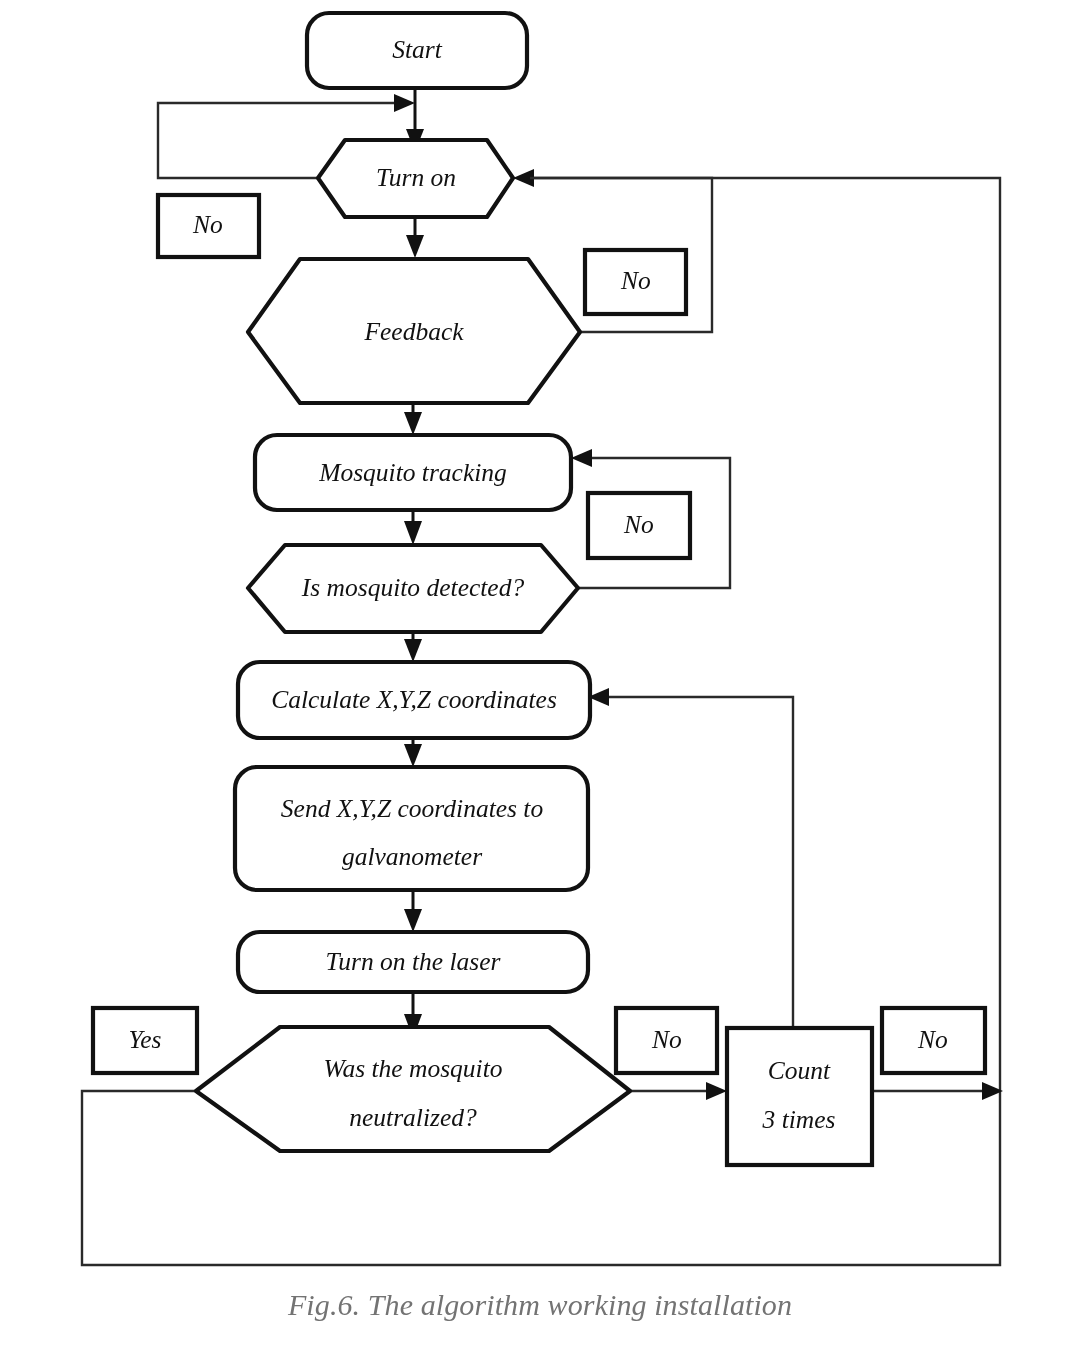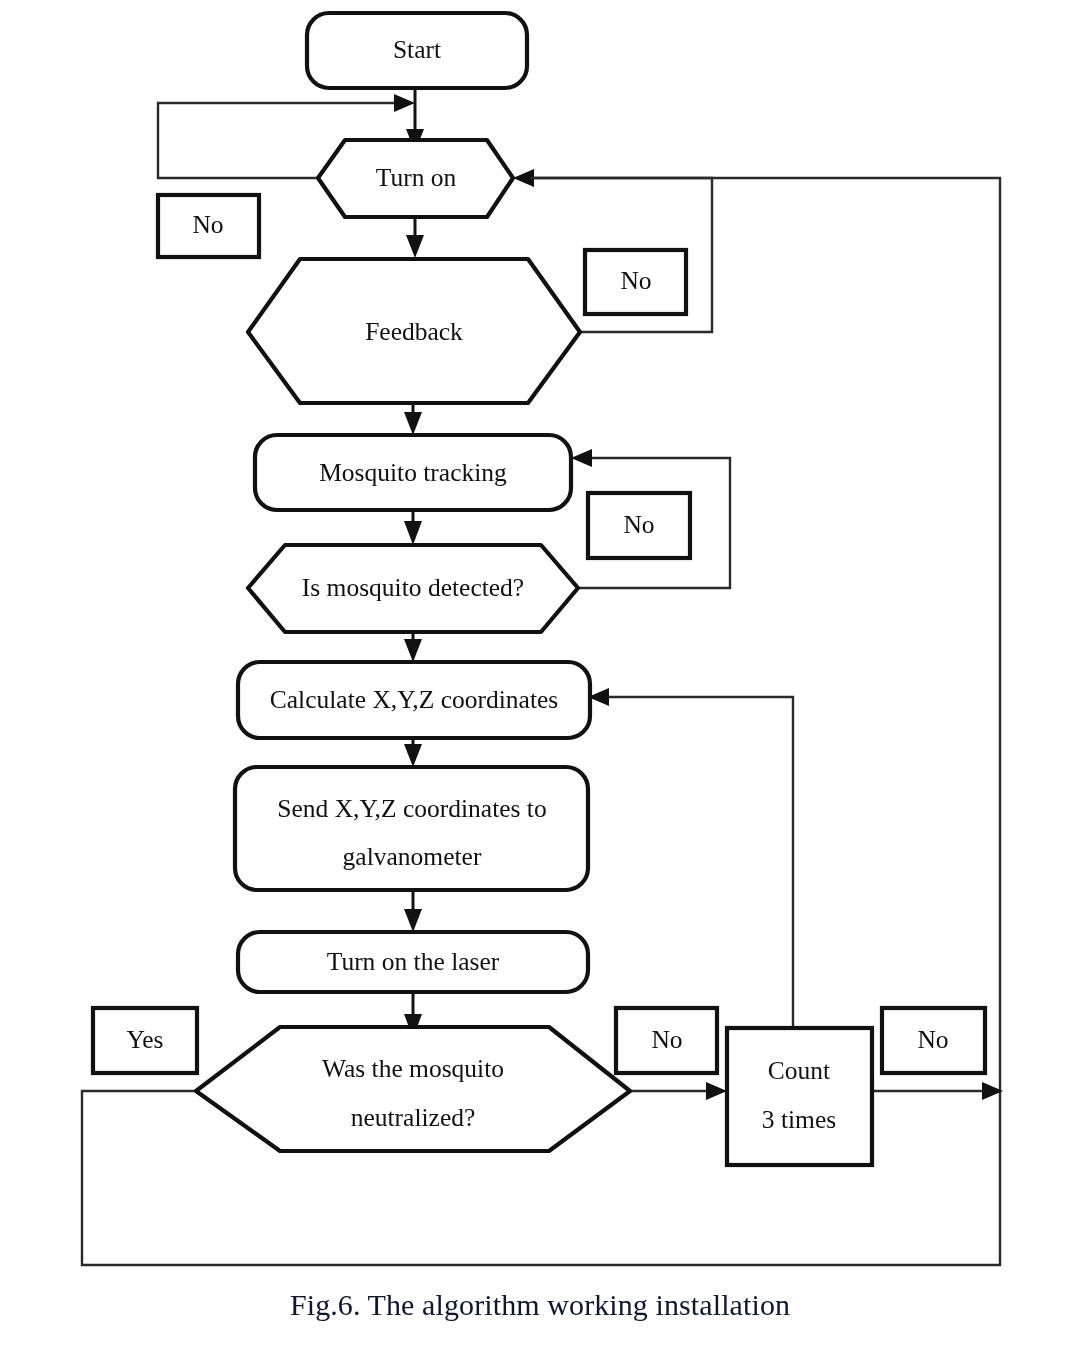--- a/index.html
+++ b/index.html
@@ -13,20 +13,21 @@
     font-family: "Liberation Serif", "DejaVu Serif", serif;
     position: relative;
     overflow: hidden;
   }
   #flow-root {
     position: absolute;
     left: 0;
     top: 0;
     width: 868px;
     height: 1345px;
+    font-style: italic;
   }
   svg.flow {
     display: block;
     width: 1080px;
     height: 1345px;
   }
   .node-shape {
     fill: #ffffff;
     stroke: #111111;
     stroke-width: 4.2;
@@ -71,21 +72,21 @@
     stroke: none;
   }
   .caption {
     position: absolute;
     left: 0;
     top: 1288px;
     width: 1080px;
     text-align: center;
     font-family: "Liberation Serif", "DejaVu Serif", serif;
     font-size: 30px;
-    color: #0f172a;
+    color: #737373;
     letter-spacing: 0.1px;
   }
 </style>
 </head>
 <body>
 
 <div id="flow-root">
   <svg class="flow" viewBox="0 0 1080 1345" xmlns="http://www.w3.org/2000/svg">
 
     <g>

